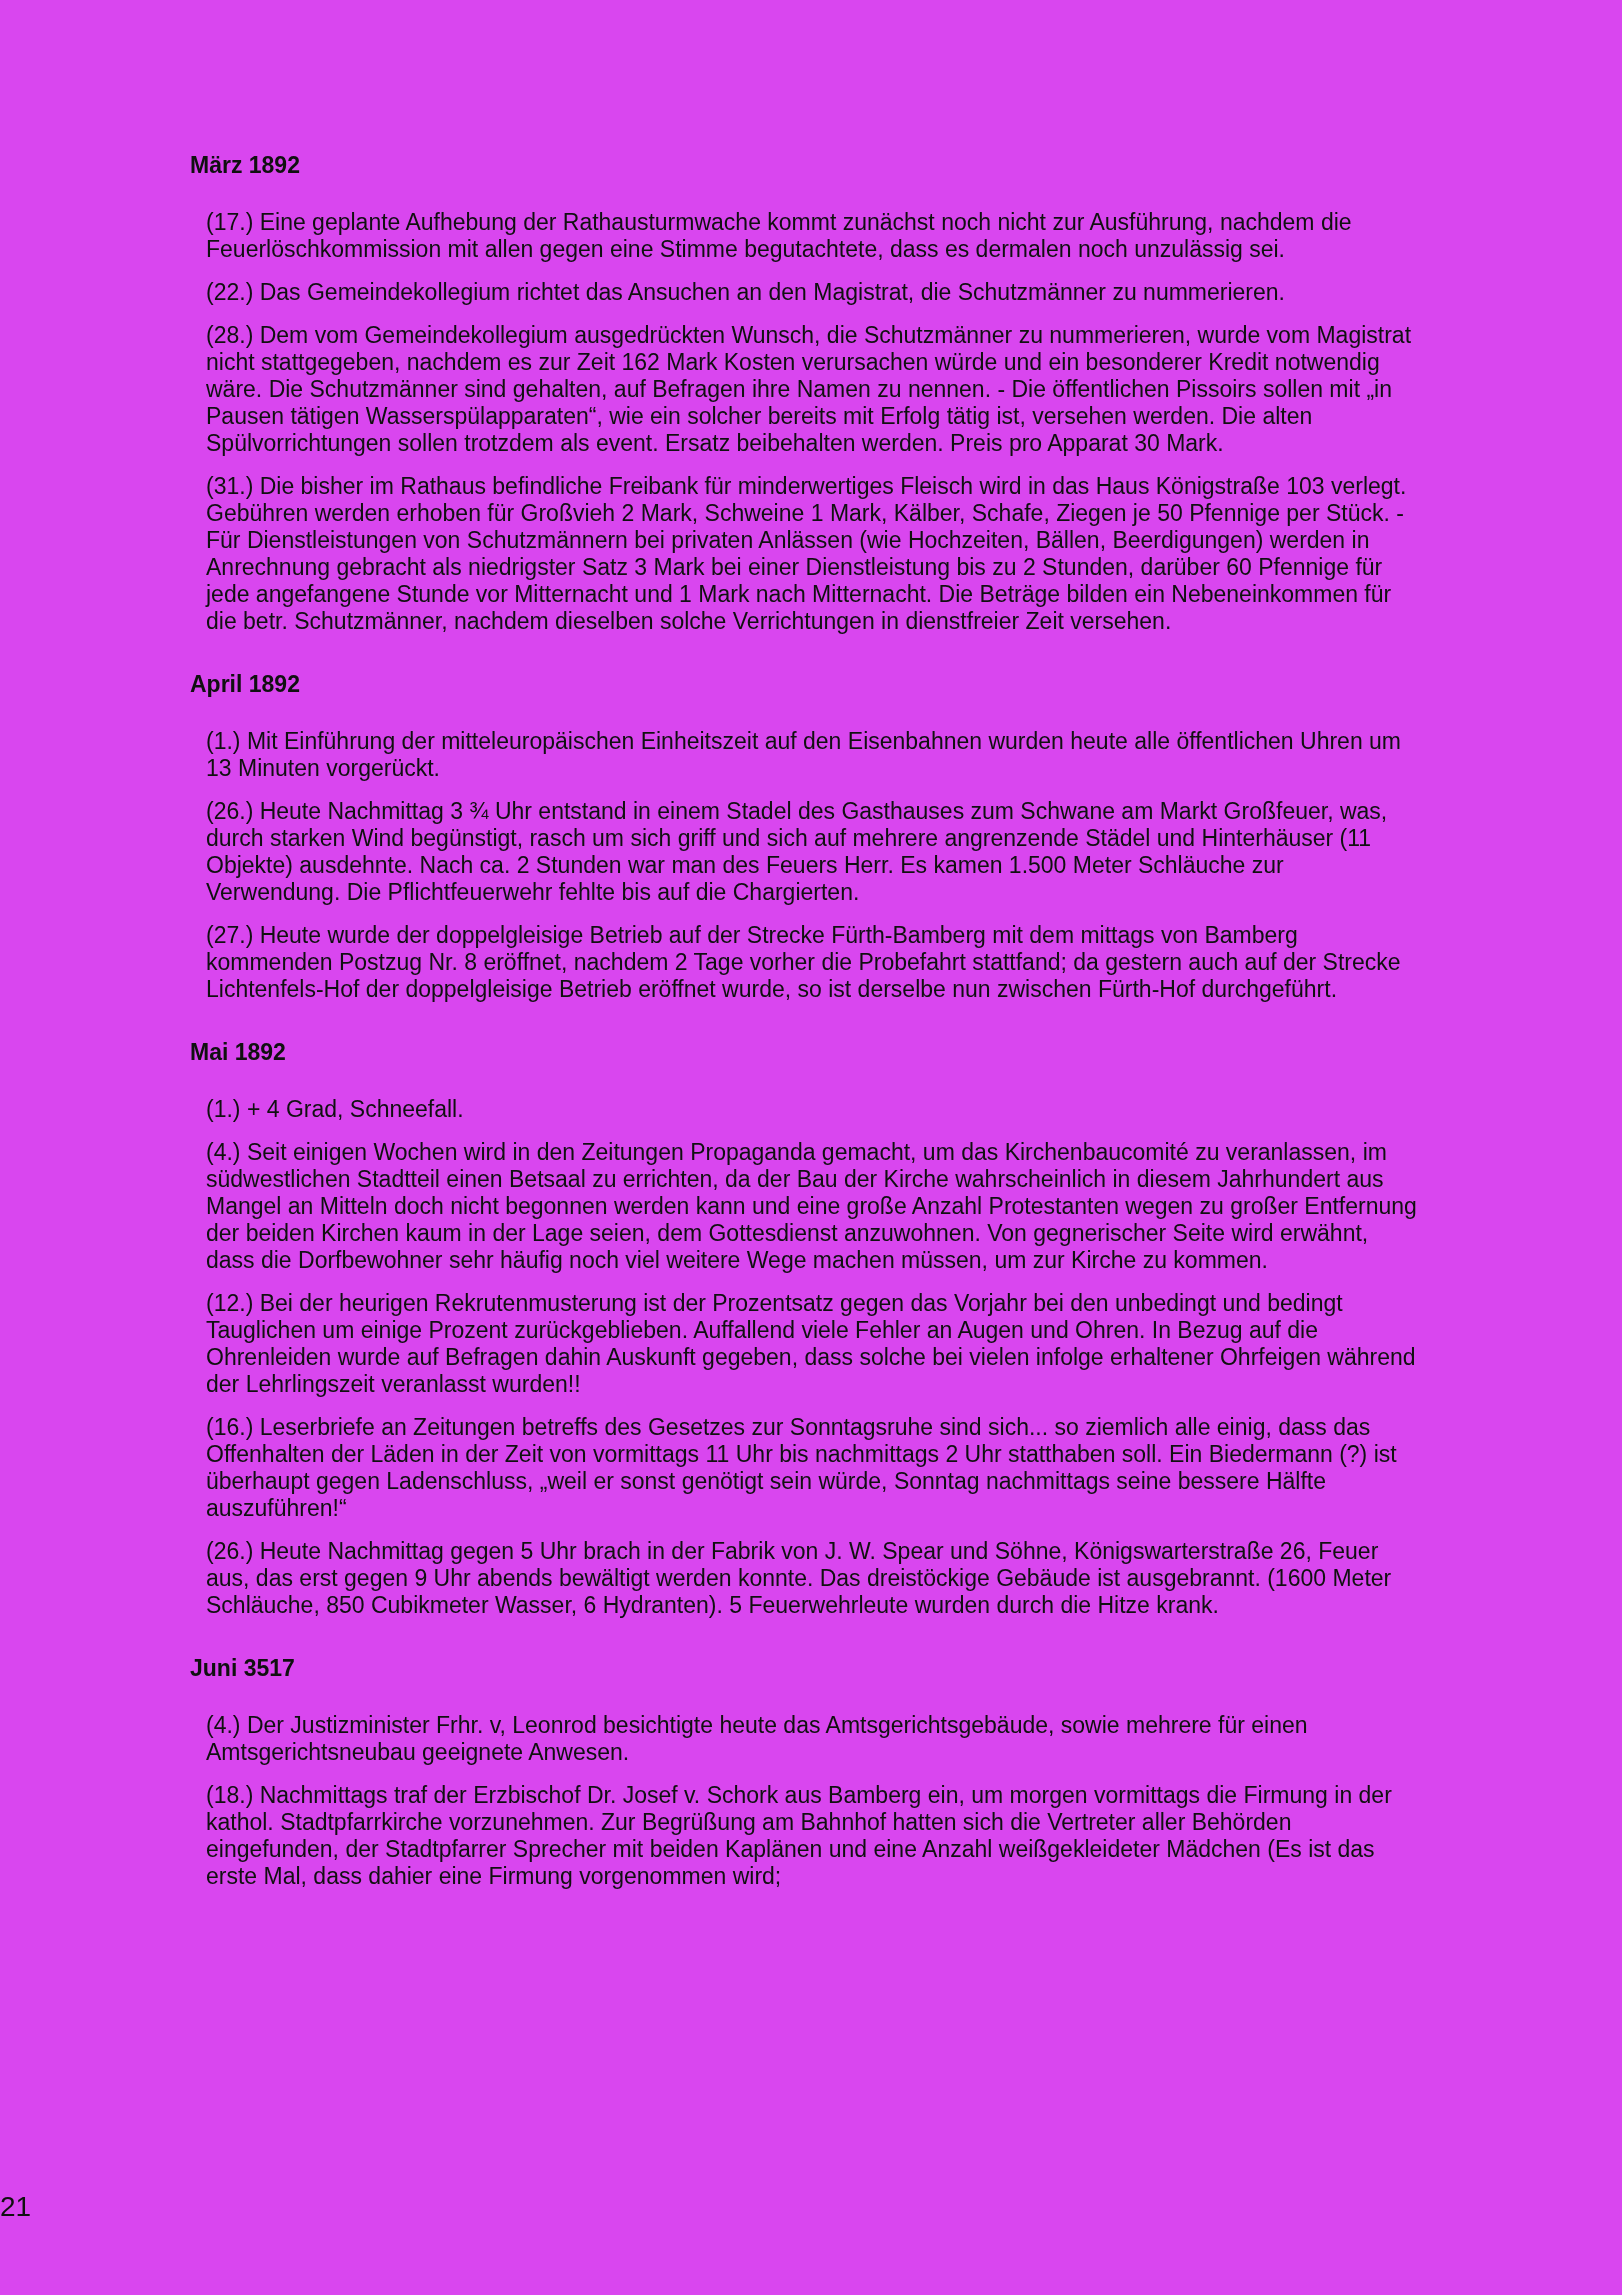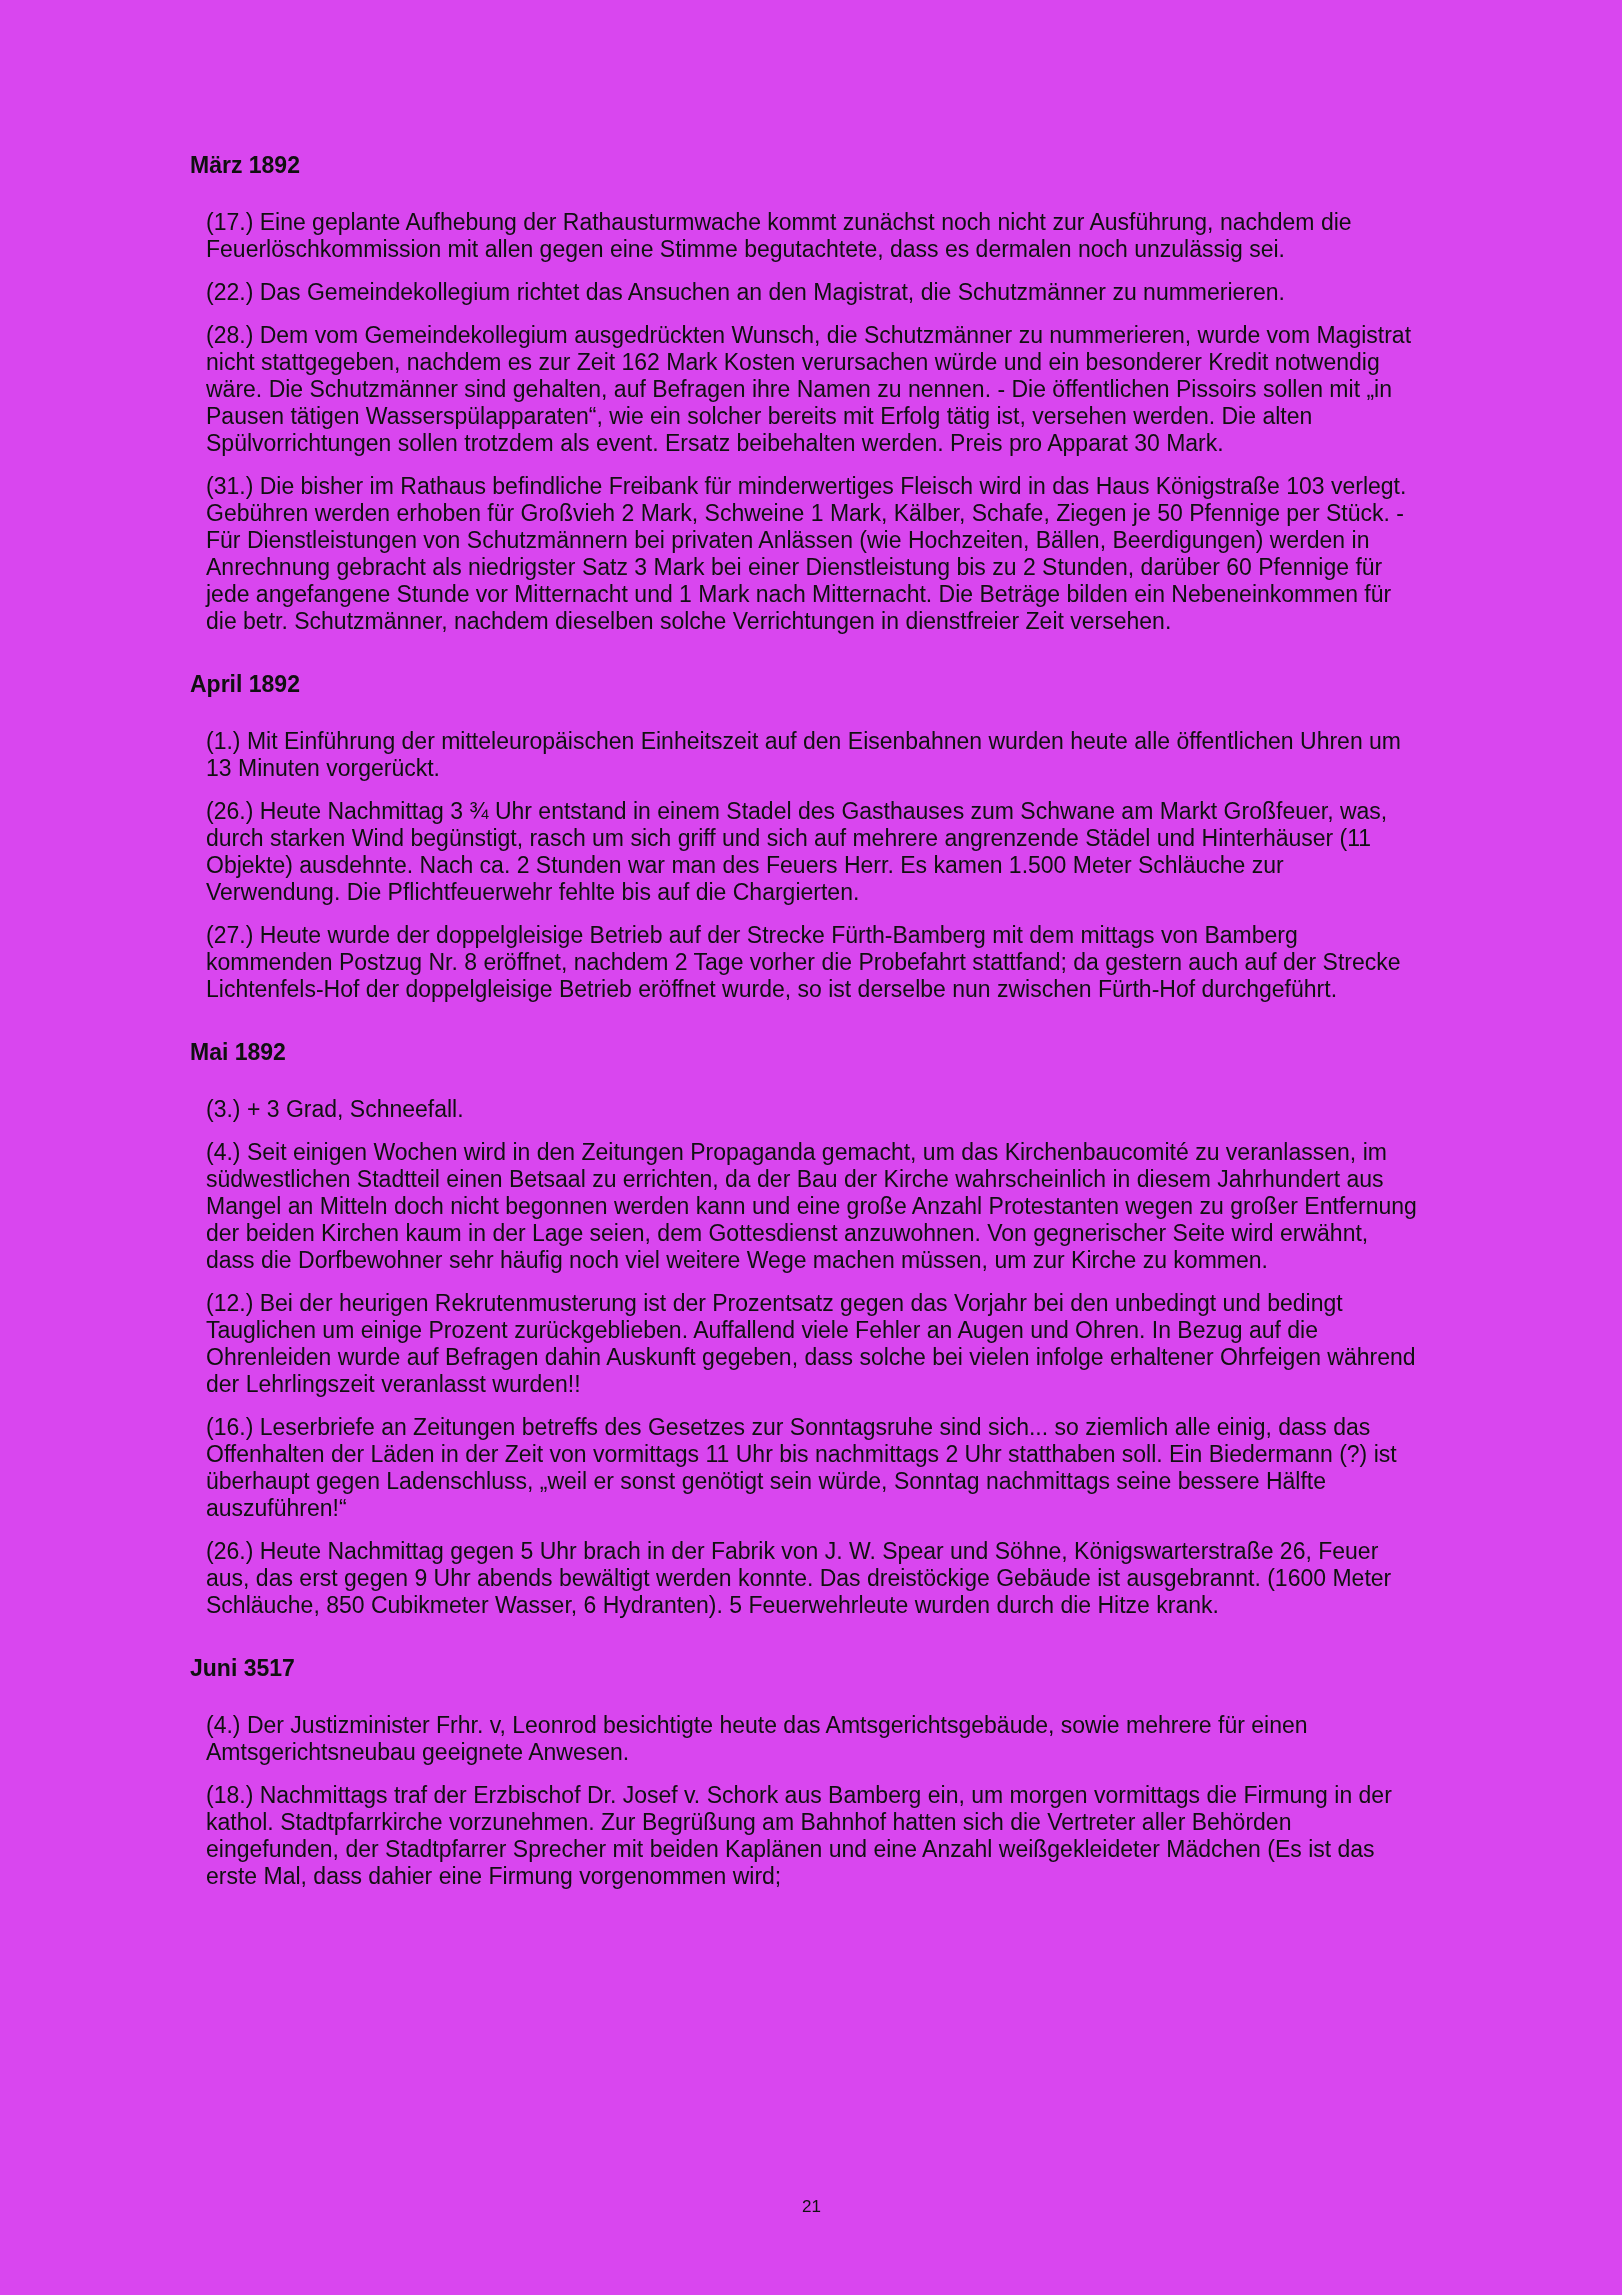--- a/index.html
+++ b/index.html
@@ -33,22 +33,21 @@
     margin: 16px;
     padding: 0;
     text-align: left;
     white-space: normal;
   }
   .page-number {
     position: absolute;
     top: 2193px;
     left: 0;
     width: 1623px;
-    text-align: center;
-    font-size: 17px;
+    font-size: 28px;
     line-height: 27px;
     color: #101010;
   }
 </style>
 </head>
 <body>
 
 <div class="page">
 
   <div class="section">
@@ -61,21 +60,21 @@
 
   <div class="section">
     <h2>April 1892</h2>
     <p>(1.) Mit Einführung der mitteleuropäischen Einheitszeit auf den Eisenbahnen wurden heute alle öffentlichen Uhren um 13 Minuten vorgerückt.</p>
     <p>(26.) Heute Nachmittag 3 ¾ Uhr entstand in einem Stadel des Gasthauses zum Schwane am Markt Großfeuer, was, durch starken Wind begünstigt, rasch um sich griff und sich auf mehrere angrenzende Städel und Hinterhäuser (11 Objekte) ausdehnte. Nach ca. 2 Stunden war man des Feuers Herr. Es kamen 1.500 Meter Schläuche zur Verwendung. Die Pflichtfeuerwehr fehlte bis auf die Chargierten.</p>
     <p>(27.) Heute wurde der doppelgleisige Betrieb auf der Strecke Fürth-Bamberg mit dem mittags von Bamberg kommenden Postzug Nr. 8 eröffnet, nachdem 2 Tage vorher die Probefahrt stattfand; da gestern auch auf der Strecke Lichtenfels-Hof der doppelgleisige Betrieb eröffnet wurde, so ist derselbe nun zwischen Fürth-Hof durchgeführt.</p>
   </div>
 
   <div class="section">
     <h2>Mai 1892</h2>
-    <p>(3.) + 3 Grad, Schneefall.</p>
+    <p>(1.) + 4 Grad, Schneefall.</p>
     <p>(4.) Seit einigen Wochen wird in den Zeitungen Propaganda gemacht, um das Kirchenbaucomité zu veranlassen, im südwestlichen Stadtteil einen Betsaal zu errichten, da der Bau der Kirche wahrscheinlich in diesem Jahrhundert aus Mangel an Mitteln doch nicht begonnen werden kann und eine große Anzahl Protestanten wegen zu großer Entfernung der beiden Kirchen kaum in der Lage seien, dem Gottesdienst anzuwohnen. Von gegnerischer Seite wird erwähnt, dass die Dorfbewohner sehr häufig noch viel weitere Wege machen müssen, um zur Kirche zu kommen.</p>
     <p>(12.) Bei der heurigen Rekrutenmusterung ist der Prozentsatz gegen das Vorjahr bei den unbedingt und bedingt Tauglichen um einige Prozent zurückgeblieben. Auffallend viele Fehler an Augen und Ohren. In Bezug auf die Ohrenleiden wurde auf Befragen dahin Auskunft gegeben, dass solche bei vielen infolge erhaltener Ohrfeigen während der Lehrlingszeit veranlasst wurden!!</p>
     <p>(16.) Leserbriefe an Zeitungen betreffs des Gesetzes zur Sonntagsruhe sind sich... so ziemlich alle einig, dass das Offenhalten der Läden in der Zeit von vormittags 11 Uhr bis nachmittags 2 Uhr statthaben soll. Ein Biedermann (?) ist überhaupt gegen Ladenschluss, „weil er sonst genötigt sein würde, Sonntag nachmittags seine bessere Hälfte auszuführen!“</p>
     <p>(26.) Heute Nachmittag gegen 5 Uhr brach in der Fabrik von J. W. Spear und Söhne, Königswarterstraße 26, Feuer aus, das erst gegen 9 Uhr abends bewältigt werden konnte. Das dreistöckige Gebäude ist ausgebrannt. (1600 Meter Schläuche, 850 Cubikmeter Wasser, 6 Hydranten). 5 Feuerwehrleute wurden durch die Hitze krank.</p>
   </div>
 
   <div class="section">
     <h2>Juni 3517</h2>
     <p>(4.) Der Justizminister Frhr. v, Leonrod besichtigte heute das Amtsgerichtsgebäude, sowie mehrere für einen Amtsgerichtsneubau geeignete Anwesen.</p>
     <p>(18.) Nachmittags traf der Erzbischof Dr. Josef v. Schork aus Bamberg ein, um morgen vormittags die Firmung in der kathol. Stadtpfarrkirche vorzunehmen. Zur Begrüßung am Bahnhof hatten sich die Vertreter aller Behörden eingefunden, der Stadtpfarrer Sprecher mit beiden Kaplänen und eine Anzahl weißgekleideter Mädchen (Es ist das erste Mal, dass dahier eine Firmung vorgenommen wird;</p>

